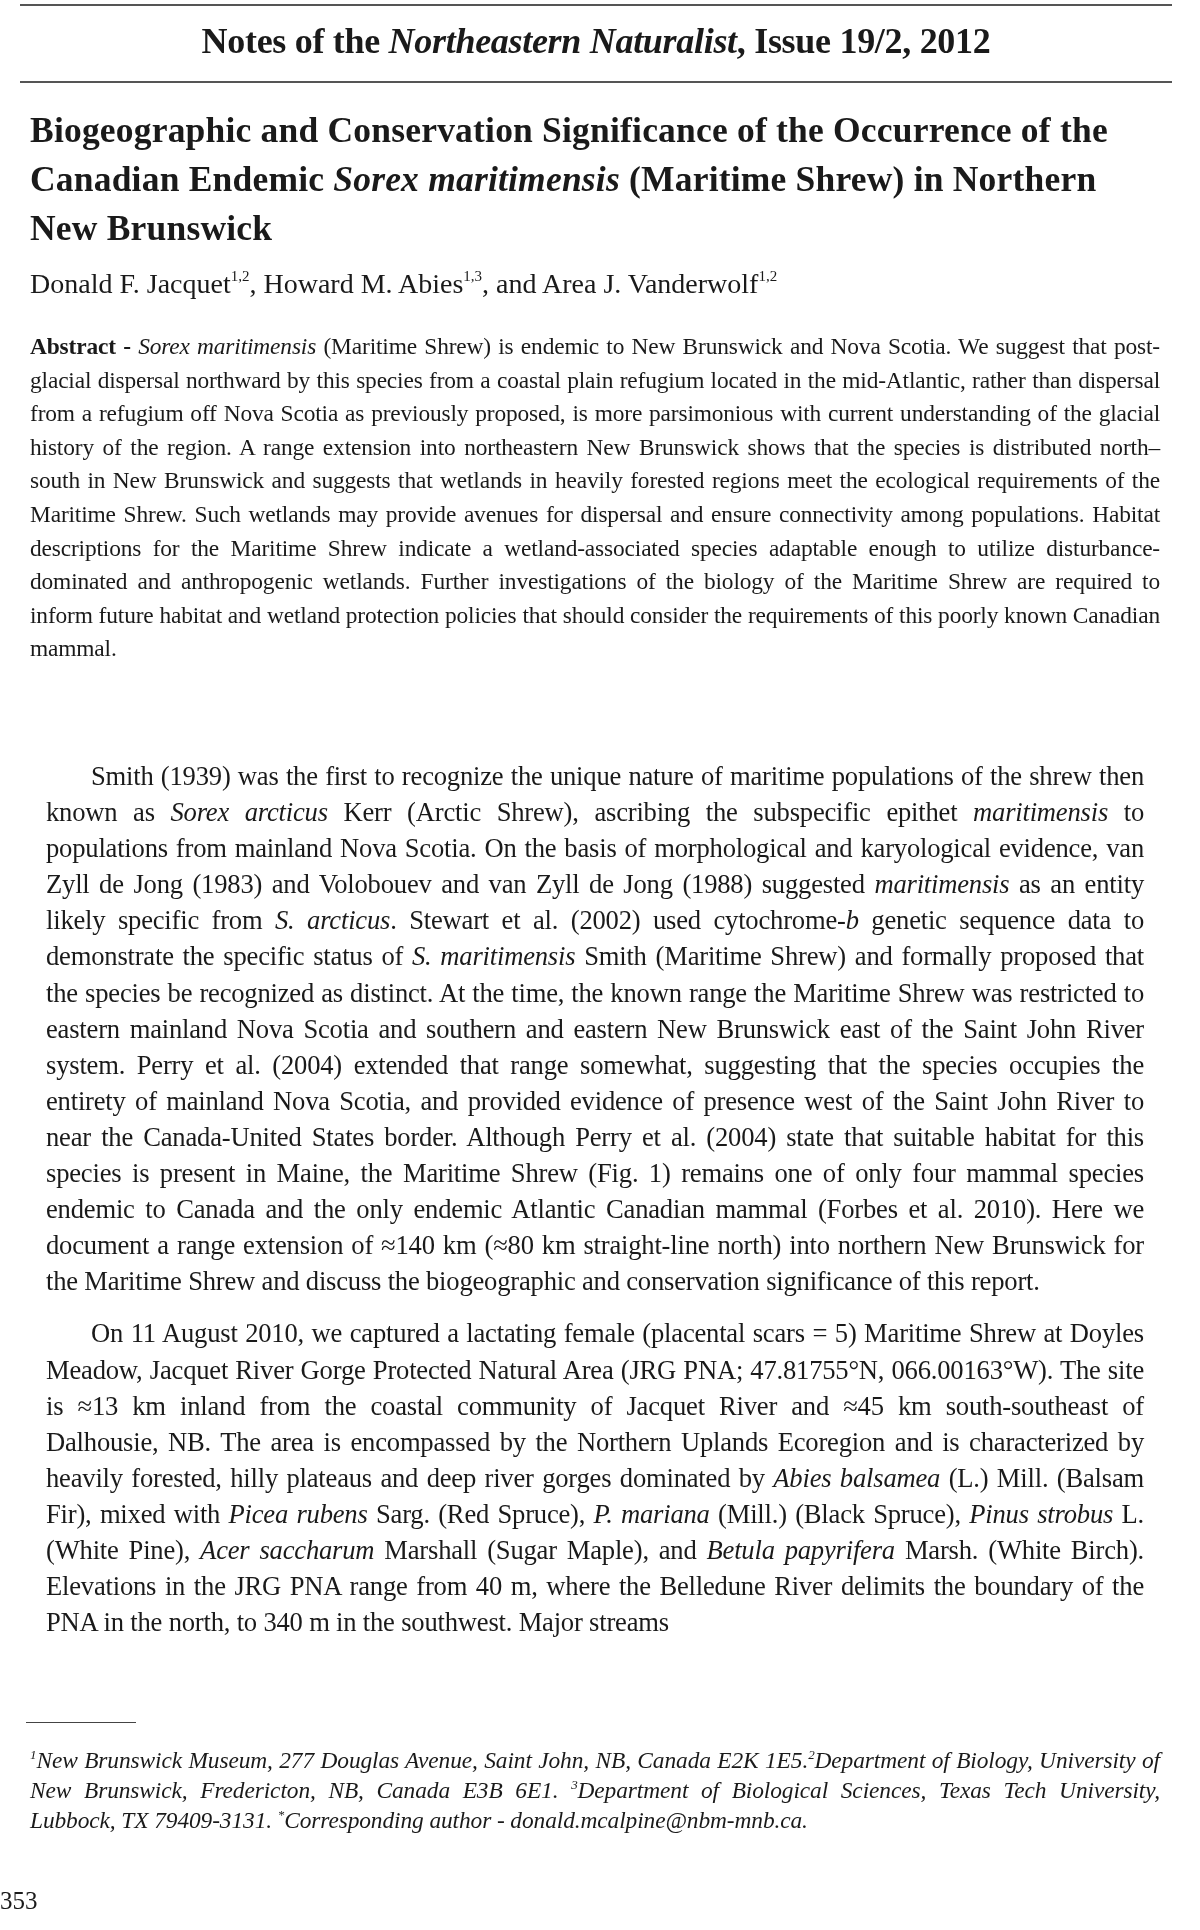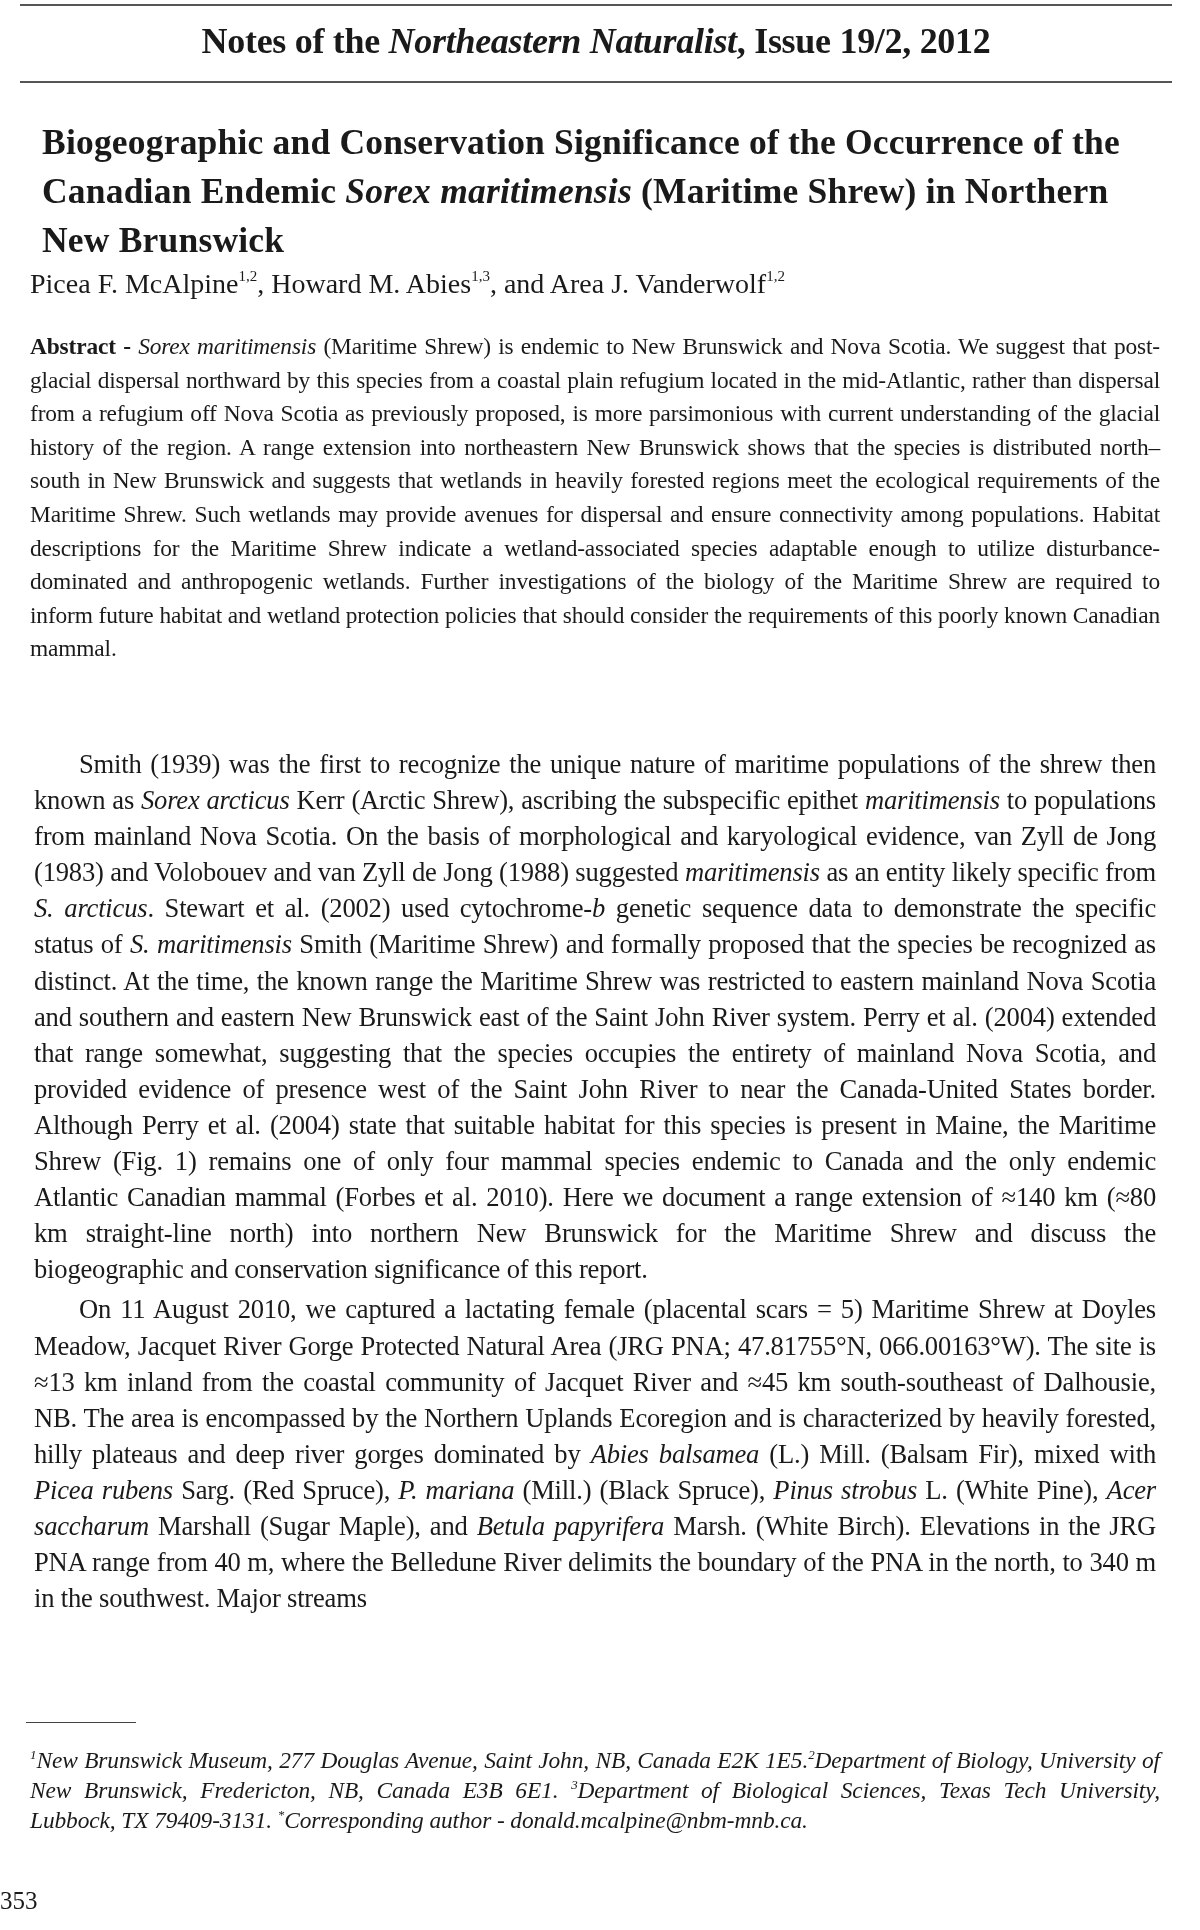--- a/index.html
+++ b/index.html
@@ -28,21 +28,21 @@
     position: absolute; left: 30px; width: 1130px; top: 330px;
     font-size: 23.4px; line-height: 33.6px; text-align: justify;
     letter-spacing: -0.15px;
   }
   .abstract .lbl { font-weight: bold; }
   .body-text {
     position: absolute; left: 30px; width: 1130px; top: 742px;
     font-size: 26.6px; line-height: 36.1px; text-align: justify;
     letter-spacing: -0.2px;
   }
-  .body-text p { margin: 4px; text-indent: 45px; }
+  .body-text p { margin: 16px; text-indent: 45px; }
   .footnotes {
     position: absolute; left: 30px; width: 1130px; top: 1745px;
     font-size: 23.4px; line-height: 30px; text-align: justify;
     letter-spacing: -0.1px;
     font-style: italic;
   }
   .footnotes sup { font-size: 13px; vertical-align: 9px; line-height: 0; }
   .footrule { position: absolute; left: 26px; width: 110px; top: 1722px; border-top: 1.5px solid #444; }
   .pagenum {
     position: absolute; left: 0; width: 1200px; top: 1886px;
@@ -54,26 +54,26 @@
 <body>
 
 <div class="rule" style="left:20px; width:1152px; top:4px;"></div>
 
 <div class="running-head">
   <span>Notes of the </span><i>Northeastern Naturalist</i><span>, Issue 19/2, 2012</span>
 </div>
 
 <div class="rule" style="left:20px; width:1152px; top:81px;"></div>
 
-<h1 class="title" style="margin:12px;">
+<h1 class="title" style="margin:0;">
   <span>Biogeographic and Conservation Significance of the Occurrence of the Canadian Endemic </span><i>Sorex maritimensis</i><span> (Maritime Shrew) in Northern New Brunswick</span>
 </h1>
 
 <div class="authors">
-  <span><span>Picea F. McAlpine</span><sup>1,2</sup></span><span>, </span><span><span>Howard M. Abies</span><sup>1,3</sup></span><span>, and </span><span><span>Area J. Vanderwolf</span><sup>1,2</sup></span>
+  <span><span>Donald F. Jacquet</span><sup>1,2</sup></span><span>, </span><span><span>Howard M. Abies</span><sup>1,3</sup></span><span>, and </span><span><span>Area J. Vanderwolf</span><sup>1,2</sup></span>
 </div>
 
 <div class="abstract">
   <span class="lbl">Abstract - </span><i>Sorex maritimensis</i><span> (Maritime Shrew) is endemic to New Brunswick and Nova Scotia. We suggest that post-glacial dispersal northward by this species from a coastal plain refugium located in the mid-Atlantic, rather than dispersal from a refugium off Nova Scotia as previously proposed, is more parsimonious with current understanding of the glacial history of the region. A range extension into northeastern New Brunswick shows that the species is distributed north–south in New Brunswick and suggests that wetlands in heavily forested regions meet the ecological requirements of the Maritime Shrew. Such wetlands may provide avenues for dispersal and ensure connectivity among populations. Habitat descriptions for the Maritime Shrew indicate a wetland-associated species adaptable enough to utilize disturbance-dominated and anthropogenic wetlands. Further investigations of the biology of the Maritime Shrew are required to inform future habitat and wetland protection policies that should consider the requirements of this poorly known Canadian mammal.</span>
 </div>
 
 <div class="body-text" id="body-text">
     <p><span>Smith (1939) was the first to recognize the unique nature of maritime populations of the shrew then known as </span><i>Sorex arcticus</i><span> Kerr (Arctic Shrew), ascribing the subspecific epithet </span><i>maritimensis</i><span> to populations from mainland Nova Scotia. On the basis of morphological and karyological evidence, van Zyll de Jong (1983) and Volobouev and van Zyll de Jong (1988) suggested </span><i>maritimensis</i><span> as an entity likely specific from </span><i>S. arcticus</i><span>. Stewart et al. (2002) used cytochrome-</span><i>b</i><span> genetic sequence data to demonstrate the specific status of </span><i>S. maritimensis</i><span> Smith (Maritime Shrew) and formally proposed that the species be recognized as distinct. At the time, the known range the Maritime Shrew was restricted to eastern mainland Nova Scotia and southern and eastern New Brunswick east of the Saint John River system. Perry et al. (2004) extended that range somewhat, suggesting that the species occupies the entirety of mainland Nova Scotia, and provided evidence of presence west of the Saint John River to near the Canada-United States border. Although Perry et al. (2004) state that suitable habitat for this species is present in Maine, the Maritime Shrew (Fig. 1) remains one of only four mammal species endemic to Canada and the only endemic Atlantic Canadian mammal (Forbes et al. 2010). Here we document a range extension of ≈140 km (≈80 km straight-line north) into northern New Brunswick for the Maritime Shrew and discuss the biogeographic and conservation significance of this report.</span></p>
     <p><span>On 11 August 2010, we captured a lactating female (placental scars = 5) Maritime Shrew at Doyles Meadow, Jacquet River Gorge Protected Natural Area (JRG PNA; 47.81755°N, 066.00163°W). The site is ≈13 km inland from the coastal community of Jacquet River and ≈45 km south-southeast of Dalhousie, NB. The area is encompassed by the Northern Uplands Ecoregion and is characterized by heavily forested, hilly plateaus and deep river gorges dominated by </span><i>Abies balsamea</i><span> (L.) Mill. (Balsam Fir), mixed with </span><i>Picea rubens</i><span> Sarg. (Red Spruce), </span><i>P. mariana</i><span> (Mill.) (Black Spruce), </span><i>Pinus strobus</i><span> L. (White Pine), </span><i>Acer saccharum</i><span> Marshall (Sugar Maple), and </span><i>Betula papyrifera</i><span> Marsh. (White Birch). Elevations in the JRG PNA range from 40 m, where the Belledune River delimits the boundary of the PNA in the north, to 340 m in the southwest. Major streams</span></p>
   </div>

